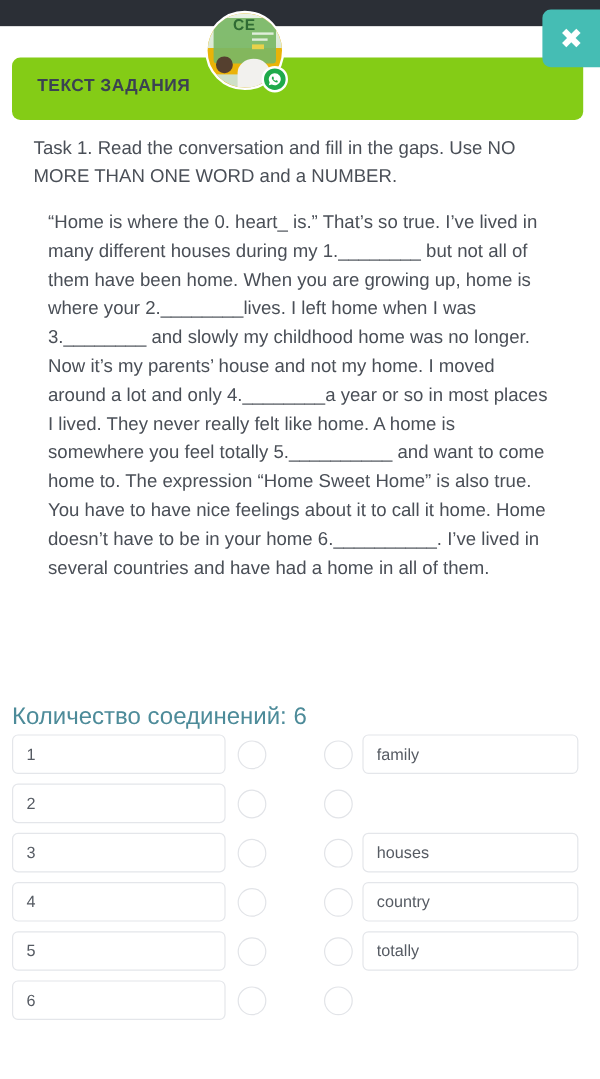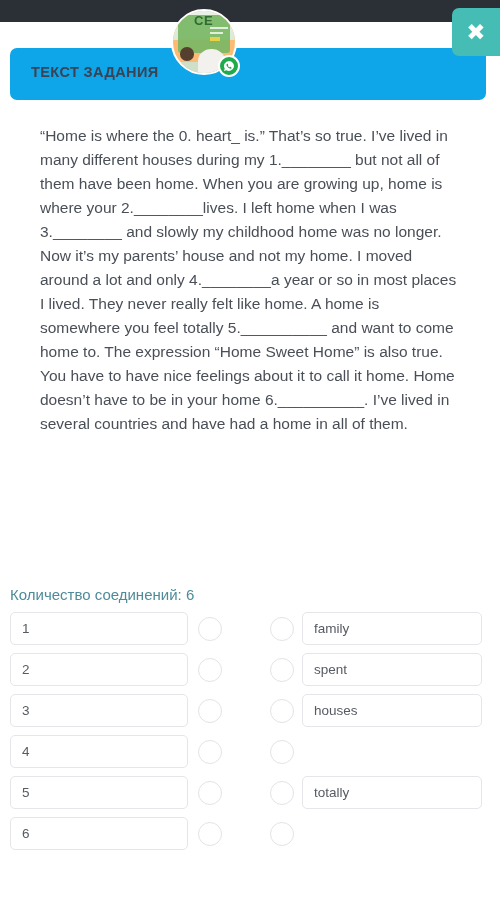--- a/index.html
+++ b/index.html
@@ -57,21 +57,21 @@
     user-select: none;
   }
 
   
   .header-card {
     position: absolute;
     left: 10px;
     top: 48px;
     width: 476px;
     height: 52px;
-    background: #0ea5e9;
+    background: #84cc16;
     border-radius: 7px;
     z-index: 5;
   }
   .header-card .title {
     position: absolute;
     left: 21px;
     top: 16px;
     font-size: 14.5px;
     font-weight: bold;
     letter-spacing: 0.4px;
@@ -89,21 +89,21 @@
   }
   .avatar {
     position: absolute;
     left: 0; top: 0;
     width: 66px;
     height: 66px;
     border-radius: 50%;
     border: 2px solid #ffffff;
     box-sizing: border-box;
     overflow: hidden;
-    background: #fdba74;
+    background: #eab308;
   }
   .avatar .pic {
     position: absolute;
     left: 0; top: 0;
     width: 100%;
     height: 100%;
   }
   .avatar .pic .sky {
     position: absolute;
     left: 0; top: 0; right: 0;
@@ -198,21 +198,21 @@
   }
   .task-body .passage {
     margin: 12px;
   }
 
   
   .conn-label {
     position: absolute;
     left: 10px;
     top: 586px;
-    font-size: 15px;
+    font-size: 20px;
     color: #4d8b99;
   }
 
   
   .match-area {
     position: absolute;
     left: 0;
     top: 612px;
     width: 500px;
   }
@@ -293,20 +293,21 @@
     </div>
   </div>
   <div class="badge">
     <svg width="12" height="12" viewBox="0 0 24 24" aria-hidden="true">
       <path fill="#ffffff" d="M12 2a10 10 0 0 0-8.6 15.1L2 22l5-1.3A10 10 0 1 0 12 2zm5.2 14.1c-.2.6-1.2 1.2-1.7 1.2-.5.1-1 .1-1.6-.1-.4-.1-.9-.3-1.5-.6-2.6-1.1-4.3-3.7-4.4-3.9-.1-.2-1-1.3-1-2.6 0-1.2.6-1.8.9-2.1.2-.2.5-.3.7-.3h.5c.2 0 .4 0 .6.5l.8 1.9c.1.2.1.4 0 .5l-.3.5-.3.3c-.1.1-.2.3-.1.5.1.2.6 1 1.3 1.6.9.8 1.6 1 1.8 1.1.2.1.4.1.5-.1l.7-.8c.2-.2.3-.2.5-.1l1.8.9c.2.1.4.2.4.3.1.2.1.7-.1 1.3z"></path>
     </svg>
   </div>
 </div>
 
 <div class="task-body">
+  <p class="instr">Task 1. Read the conversation and fill in the gaps. Use NO MORE THAN ONE WORD and a NUMBER.</p>
   <p class="passage">“Home is where the 0. heart_ is.” That’s so true. I’ve lived in many different houses during my 1.________ but not all of them have been home. When you are growing up, home is where your 2.________lives. I left home when I was 3.________ and slowly my childhood home was no longer. Now it’s my parents’ house and not my home. I moved around a lot and only 4.________a year or so in most places I lived. They never really felt like home. A home is somewhere you feel totally 5.__________ and want to come home to. The expression “Home Sweet Home” is also true. You have to have nice feelings about it to call it home. Home doesn’t have to be in your home 6.__________. I’ve lived in several countries and have had a home in all of them.</p>
 </div>
 
 <div class="conn-label">Количество соединений: 6</div>
 
 <div class="match-area">
     <div class="match-row">
       <div class="match-box box-left">
         <span class="txt">1</span>
       </div>
@@ -315,40 +316,40 @@
       <div class="match-box box-right">
         <span class="txt">family</span>
       </div>
     </div>
     <div class="match-row">
       <div class="match-box box-left">
         <span class="txt">2</span>
       </div>
       <div class="dot dot-left"></div>
       <div class="dot dot-right"></div>
-      <div class="match-box box-right">
-        <span class="txt">spent</span>
-      </div>
     </div>
     <div class="match-row">
       <div class="match-box box-left">
         <span class="txt">3</span>
       </div>
       <div class="dot dot-left"></div>
       <div class="dot dot-right"></div>
       <div class="match-box box-right">
         <span class="txt">houses</span>
       </div>
     </div>
     <div class="match-row">
       <div class="match-box box-left">
         <span class="txt">4</span>
       </div>
       <div class="dot dot-left"></div>
       <div class="dot dot-right"></div>
+      <div class="match-box box-right">
+        <span class="txt">country</span>
+      </div>
     </div>
     <div class="match-row">
       <div class="match-box box-left">
         <span class="txt">5</span>
       </div>
       <div class="dot dot-left"></div>
       <div class="dot dot-right"></div>
       <div class="match-box box-right">
         <span class="txt">totally</span>
       </div>

